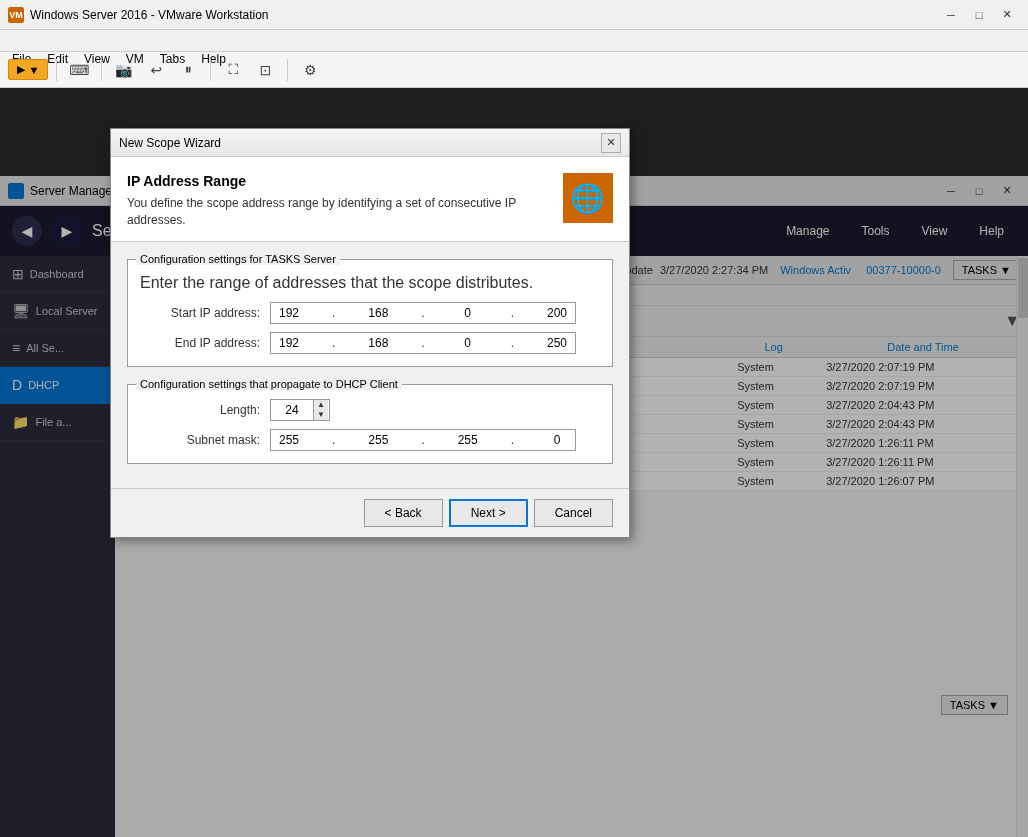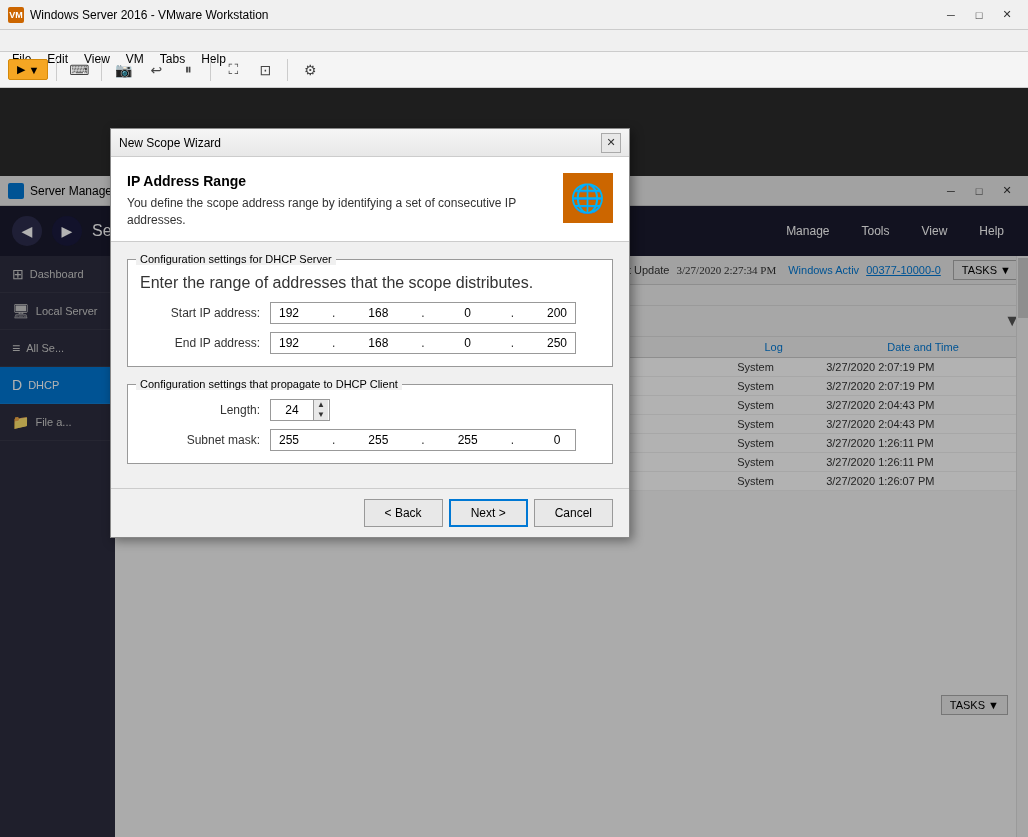--- a/index.html
+++ b/index.html
@@ -582,25 +582,25 @@
         <div style="display:flex; align-items:center; padding:4px 8px; background:#e8e8e8; border-bottom:1px solid #ccc;">
           <div style="flex:1; display:flex; align-items:center; gap:8px;">
 
             <div style="display:flex; align-items:center; gap:4px; font-size:11px; color:#cc0000;">
               <span>⚠</span>
               <span>counters not started</span>
             </div>
           </div>
           <div style="font-size:11px; color:#333; margin-right:12px;">
             <span>Last Update</span>
-            <span style="margin-left:4px;font-family:Liberation Serif, serif;">3/27/2020 2:27:34 PM</span>
+            <span style="margin-left:4px;">3/27/2020 2:27:34 PM</span>
           </div>
           <div style="font-size:11px; color:#0078d4;">
             <span>Windows Activ</span>
-            <span style="margin-left:4px;text-decoration:underline;">00377-10000-0</span>
+            <span style="margin-left:12px;">00377-10000-0</span>
           </div>
           <button class="tasks-btn" style="margin-left:12px;">TASKS ▼</button>
         </div>
 
         <div style="display:flex; align-items:center; padding:2px 8px; background:#f0f0f0; border-bottom:1px solid #ddd; cursor:pointer;">
           <span style="font-size:14px; color:#555;">▼</span>
         </div>
 
         <div class="filter-row">
           <input class="filter-input" type="text" placeholder="Filter" style="">
@@ -713,21 +713,21 @@
         <div class="wizard-header-desc">You define the scope address range by identifying a set of consecutive IP addresses.</div>
       </div>
       <div class="wizard-header-icon">
         <span class="wizard-header-icon-inner">🌐</span>
       </div>
     </div>
 
     <div class="wizard-body">
 
       <fieldset class="config-group">
-        <legend class="config-group-legend">Configuration settings for DHCP Server</legend>
+        <legend class="config-group-legend">Configuration settings for TASKS Server</legend>
         <div class="config-group-content">
           <div style="font-size:16px; color:#333; margin-bottom:10px;">Enter the range of addresses that the scope distributes.</div>
 
           <div class="config-row">
             <div class="config-label">Start IP address:</div>
             <div class="ip-input-group">
               <input class="ip-segment" type="text" value="192" style="">
               <span class="ip-dot">.</span>
               <input class="ip-segment" type="text" value="168" style="">
               <span class="ip-dot">.</span>

